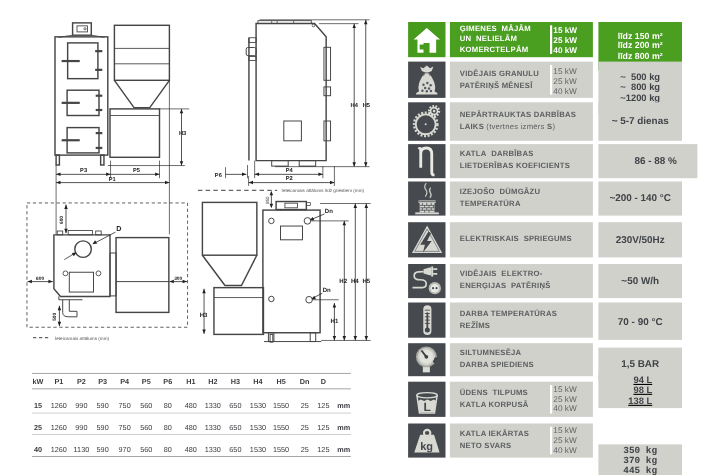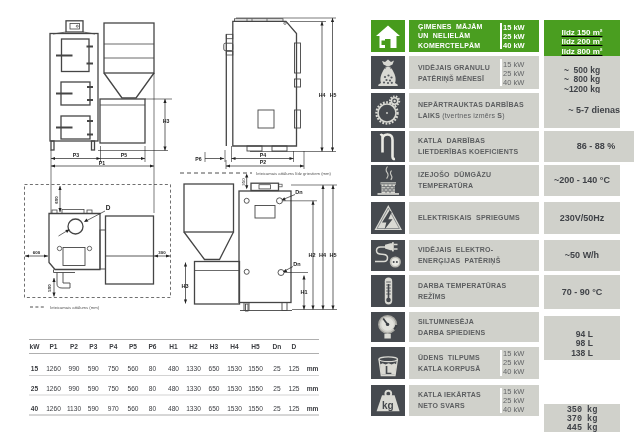--- a/index.html
+++ b/index.html
@@ -368,21 +368,21 @@
       <rect x="7.5" y="17.5" width="4.5" height="4.5" fill="#479b1c"></rect>
     </svg>
 </div>
 
 <div class="mbox" style="top:20px;height:32px;background:#4a9e20;">
   <div class="lbl" style="color:#fff;font-weight:bold;line-height:9.4px;">ĢIMENES&nbsp; MĀJĀM<br>UN&nbsp; NELIELĀM<br>KOMERCTELPĀM</div>
 </div>
 <div class="sep" style="top:23px;height:26px;"></div>
 <div class="kwc" style="top:22.5px;color:#fff;font-weight:bold;font-size:7.5px;">15 kW<br>25 kW<br>40 kW</div>
 
-<div class="vbox" style="top:20px;height:44px;background:#4a9e20;text-decoration:underline;">
+<div class="vbox" style="top:20px;height:44px;background:#4a9e20;">
   <div class="val" style="color:#fff;font-size:8px;line-height:9.3px;">līdz <b>150 m²</b><br>līdz <b>200 m²</b><br>līdz <b>800 m²</b></div>
 </div>
 
 <div class="ibox" style="top:56px;height:33px;">
 <svg width="28" height="29" viewBox="0 0 28 29">
       <g fill="#d9d9d3">
         <path d="M11 4 L14 1.5 L17 4 L20 2.5 L18.5 6.5 L15.5 8 L12.5 8 L9.5 6.5 L8 3 Z"></path>
         <path d="M12 8.5 L16 8.5 Q19 12 20.5 16 Q22.5 21.5 21 25 L23.5 26.5 Q24.5 28 22.5 28 L5.5 28 Q3.5 28 4.5 26.5 L7 25 Q5.5 21.5 7.5 16 Q9 12 12 8.5 Z"></path>
       </g>
       <g fill="#55595e">
@@ -419,21 +419,21 @@
         <circle cx="23.6" cy="8" r="3.2" stroke-width="1.6"></circle>
         <circle cx="23.6" cy="8" r="1.2" fill="#d9d9d3" stroke="none"></circle>
       </g>
     </svg>
 </div>
 
 <div class="mbox" style="top:93px;height:34.5px;">
   <div class="lbl">NEPĀRTRAUKTAS DARBĪBAS<br>LAIKS <span style="font-weight:normal;">(tvertnes izmērs <b>S</b>)</span></div>
 </div>
 
-<div class="vbox" style="top:93px;height:34.5px;justify-content:flex-end;">
+<div class="vbox" style="top:93px;height:34.5px;">
   <div class="val">~ 5-7 dienas</div>
 </div>
 
 <div class="ibox" style="top:130.5px;height:31.5px;">
 <svg width="34" height="31.5" viewBox="0 0 34 31.5">
       <path d="M9.5 4.5 Q11 3.2 11.5 4.8 L11.5 21.5 M11.5 8.5 Q11.5 3.5 16.5 3.5 Q21.5 3.5 21.5 9 L21.5 25.5 Q21.5 28.3 24 28" fill="none" stroke="#e9e9e3" stroke-width="2.6"></path>
     </svg>
 </div>
 
 <div class="mbox" style="top:130.5px;height:31.5px;">
@@ -568,21 +568,21 @@
       <text x="17.3" y="27" font-family="Liberation Sans, sans-serif" font-weight="bold" font-size="11" fill="#44484d" text-anchor="middle">L</text>
     </svg>
 </div>
 
 <div class="mbox" style="top:346.5px;height:32px;">
   <div class="lbl">ŪDENS&nbsp; TILPUMS<br>KATLA KORPUSĀ</div>
 </div>
 <div class="sep" style="top:349.5px;height:26px;"></div>
 <div class="kwc" style="top:349px;">15 kW<br>25 kW<br>40 kW</div>
 
-<div class="vbox" style="top:328px;height:32px;">
+<div class="vbox" style="top:339px;height:32px;text-decoration:underline;">
   <div class="val" style="font-size:8.5px;line-height:9.2px;">94 L<br>98 L<br>138 L</div>
 </div>
 
 <div class="ibox" style="top:384.5px;height:31px;text-decoration:underline;">
 <svg width="34" height="31" viewBox="0 0 34 31">
       <circle cx="17.3" cy="8.7" r="2.9" fill="none" stroke="#d9d9d3" stroke-width="1.9"></circle>
       <path d="M11 10.3 L23.6 10.3 L28.6 26.3 L5.6 26.3 Z" fill="#d9d9d3"></path>
       <text x="16.8" y="24" font-family="Liberation Sans, sans-serif" font-weight="bold" font-size="10" fill="#44484d" text-anchor="middle">kg</text>
     </svg>
 </div>

